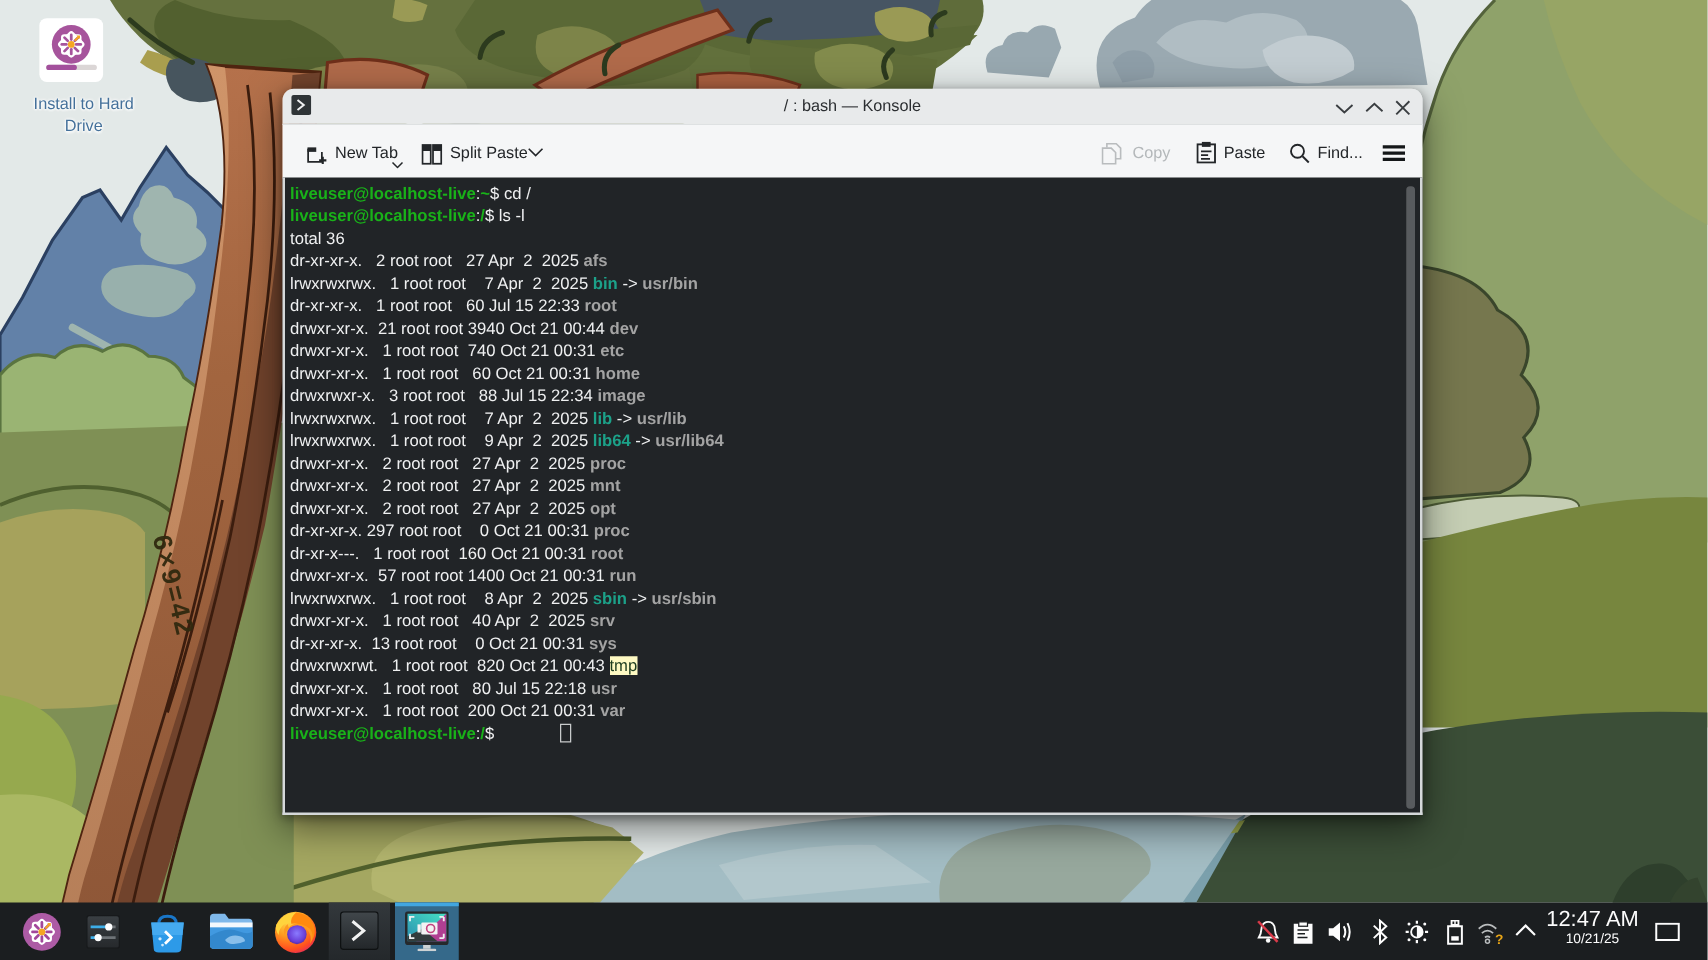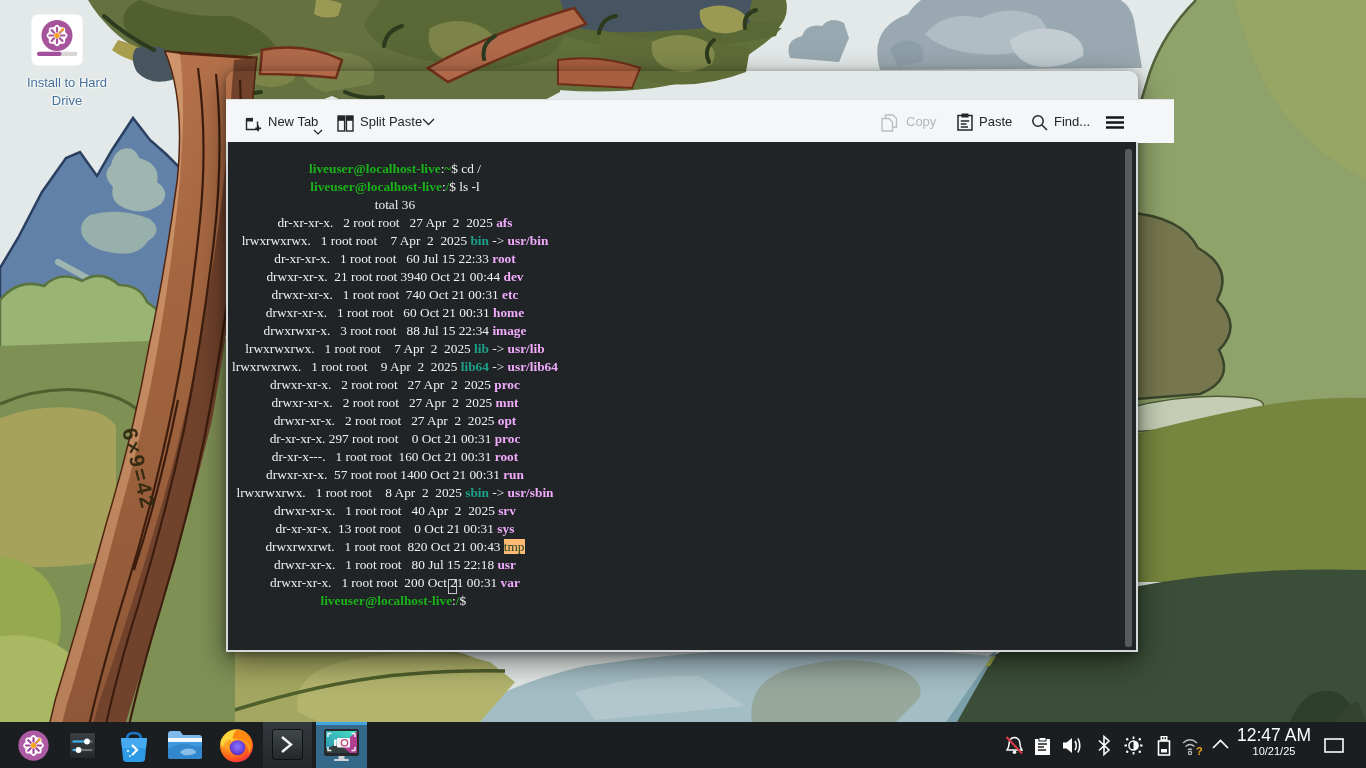--- a/index.html
+++ b/index.html
@@ -13,30 +13,30 @@
   
   #win{position:absolute;left:226px;top:71px;width:912px;height:581px;
     border-radius:9px 9px 0 0;box-shadow:0 10px 30px rgba(0,0,0,.5),0 2px 8px rgba(0,0,0,.35);}
   #titlebar{position:absolute;left:0;top:0;width:100%;height:28px;background:#e8eaeb;
     border-radius:9px 9px 0 0;}
   #title{position:absolute;left:0;top:0;width:100%;text-align:center;line-height:28px;
     font-size:13px;color:#2b2e31;}
   #ticon{position:absolute;left:7px;top:5px;width:16px;height:16px;}
   #tbtns{position:absolute;right:5px;top:8px;}
   #toolbar{position:absolute;left:0;top:28px;width:100%;height:43px;background:#f5f6f7;
-    border-top:1px solid #dee1e2;padding-left:36px;}
+    border-top:1px solid #dee1e2;}
   .tbitem{position:absolute;font-size:13px;color:#232629;}
   #term{position:absolute;left:0;top:71px;width:908px;height:508px;background:#212427;
     border-left:2px solid #d5d8da;border-right:2px solid #d5d8da;border-bottom:2px solid #d5d8da;}
-  #tpre{position:absolute;left:4px;top:18px;margin:0;font-family:Liberation Serif, serif;
-    font-size:13.334px;line-height:18px;color:#eff0f1;white-space:pre;text-align:center;}
+  #tpre{position:absolute;left:4px;top:4px;margin:0;font-family:Liberation Sans, sans-serif;
+    font-size:13.334px;line-height:18px;color:#eff0f1;white-space:pre;}
   .g{color:#19b219;font-weight:bold;}
-  .b{color:#f0abfc;font-weight:bold;}
+  .b{color:#a3a3a3;font-weight:bold;}
   .t{color:#1ca189;font-weight:bold;}
-  .hl{background:#fdba74;color:#1d3c1e;}
+  .hl{background:#fef9c3;color:#1d3c1e;}
   #cursor{position:absolute;left:220px;top:437px;width:7px;height:13px;border:1.5px solid #c8cacb;}
   #sbar{position:absolute;right:4px;top:7px;width:7px;height:498px;background:#585b5e;border-radius:3px;}
   
   #panel{position:absolute;left:0;top:722px;width:1366px;height:46px;background:#1b1e20;}
   .ticon{position:absolute;top:5px;width:36px;height:36px;}
   #clock{position:absolute;left:1224px;top:726px;width:100px;text-align:center;color:#fcfcfc;white-space:nowrap;}
   #clock .l1{font-size:17.5px;line-height:19px;}
   #clock .l2{font-size:11px;line-height:13px;}
 </style>
 </head>
@@ -152,20 +152,32 @@
   </g>
   <circle cx="26" cy="21.5" r="2.7" fill="#f5a623"></circle>
   <path d="M28.8,18.6 L31.8,15.6" stroke="#f5a623" stroke-width="1.7" fill="none"></path>
   <path d="M33,17.2 L33,14.3 L30.1,14.3 Z" fill="#f5a623"></path>
   <rect x="6" y="37.8" width="40.5" height="4.2" rx="2.1" fill="#dbd6d6"></rect>
   <rect x="6" y="37.8" width="24.5" height="4.2" rx="2.1" fill="#a3509c"></rect>
 </svg>
 <div id="dlabel">Install to Hard<br>Drive</div>
 
 <div id="win">
+  <div id="titlebar">
+    <svg id="ticon" viewBox="0 0 16 16">
+        <rect x="0" y="0" width="16" height="16" rx="2" fill="#2f3437"></rect>
+        <path d="M5,4 L10,8 L5,12" fill="none" stroke="#eff0f1" stroke-width="1.6"></path>
+      </svg>
+    <div id="title">/ : bash — Konsole</div>
+    <svg id="tbtns" width="70" height="14" viewBox="0 0 70 14">
+      <path d="M6,5 L12.5,11 L19,5" fill="none" stroke="#3a3e41" stroke-width="1.5"></path>
+      <path d="M30,10 L36.5,4 L43,10" fill="none" stroke="#3a3e41" stroke-width="1.5"></path>
+      <path d="M54,2 L64.5,12.5 M64.5,2 L54,12.5" fill="none" stroke="#3a3e41" stroke-width="1.5"></path>
+    </svg>
+  </div>
   <div id="toolbar">
     <svg class="tbitem" style="left:19px;top:15px;" width="17" height="17" viewBox="0 0 17 17">
       <path d="M1.5,4 L1.5,14.5 L12.5,14.5 L12.5,6.5" fill="none" stroke="#232629" stroke-width="1.4"></path>
       <rect x="1" y="2.9" width="7" height="3.6" fill="#232629"></rect>
       <path d="M13.2,10.4 L13.2,16.2 M10.3,13.3 L16.1,13.3" stroke="#232629" stroke-width="1.7" fill="none"></path>
     </svg>
     <div class="tbitem" style="left:42px;top:0;line-height:43px;">New Tab</div>
     <svg class="tbitem" style="left:87px;top:29px;" width="10" height="6" viewBox="0 0 10 6">
         <path d="M1,1 L5,5 L9,1" fill="none" stroke="#232629" stroke-width="1.2"></path>
       </svg>

